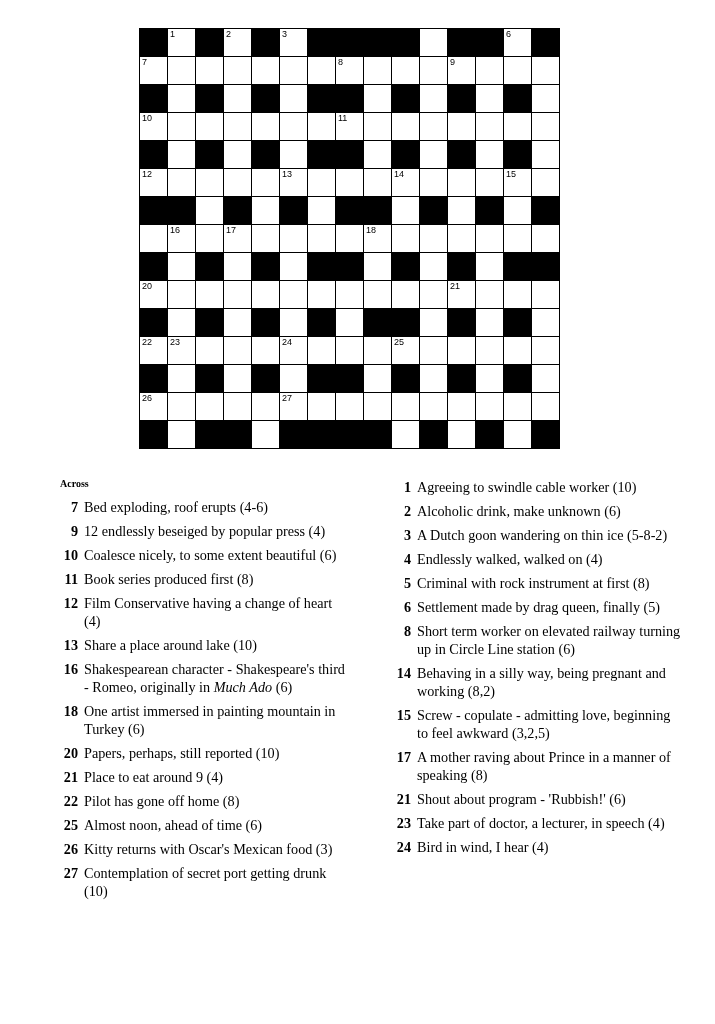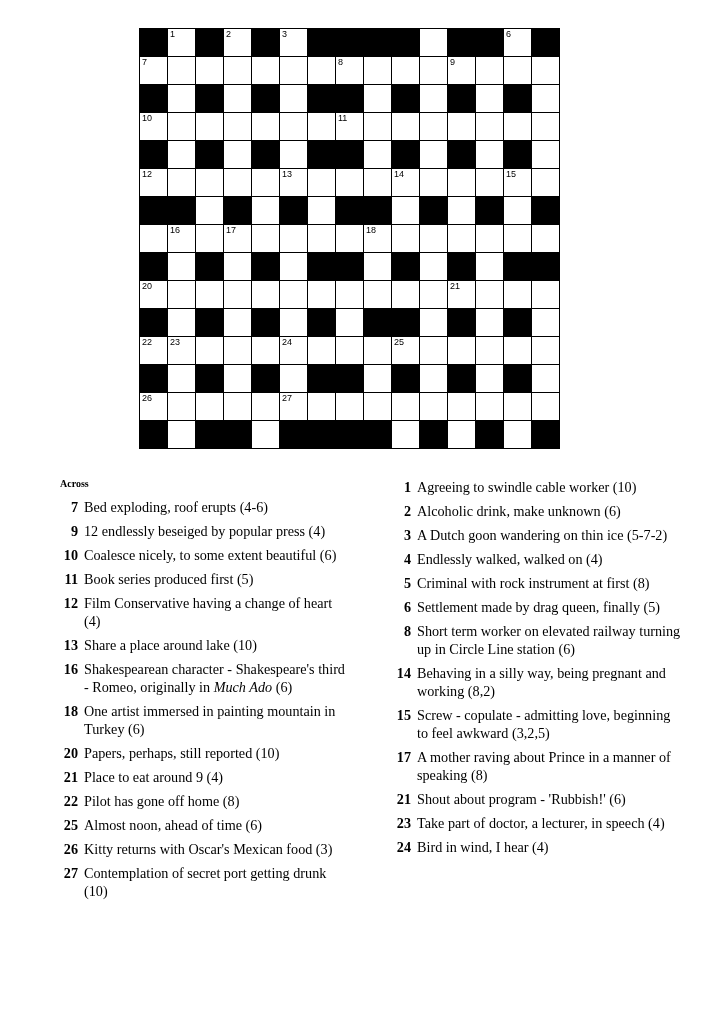--- a/index.html
+++ b/index.html
@@ -421,21 +421,21 @@
         <li>
           <span class="cnum">9</span>
           <span class="ctext">12 endlessly beseiged by popular press (4)</span>
         </li>
         <li>
           <span class="cnum">10</span>
           <span class="ctext">Coalesce nicely, to some extent beautiful (6)</span>
         </li>
         <li>
           <span class="cnum">11</span>
-          <span class="ctext">Book series produced first (5)</span>
+          <span class="ctext">Book series produced first (8)</span>
         </li>
         <li>
           <span class="cnum">12</span>
           <span class="ctext">Film Conservative having a change of heart (4)</span>
         </li>
         <li>
           <span class="cnum">13</span>
           <span class="ctext">Share a place around lake (10)</span>
         </li>
         <li>
@@ -477,21 +477,21 @@
         <li>
           <span class="cnum">1</span>
           <span class="ctext">Agreeing to swindle cable worker (10)</span>
         </li>
         <li>
           <span class="cnum">2</span>
           <span class="ctext">Alcoholic drink, make unknown (6)</span>
         </li>
         <li>
           <span class="cnum">3</span>
-          <span class="ctext">A Dutch goon wandering on thin ice (5-7-2)</span>
+          <span class="ctext">A Dutch goon wandering on thin ice (5-8-2)</span>
         </li>
         <li>
           <span class="cnum">4</span>
           <span class="ctext">Endlessly walked, walked on (4)</span>
         </li>
         <li>
           <span class="cnum">5</span>
           <span class="ctext">Criminal with rock instrument at first (8)</span>
         </li>
         <li>

